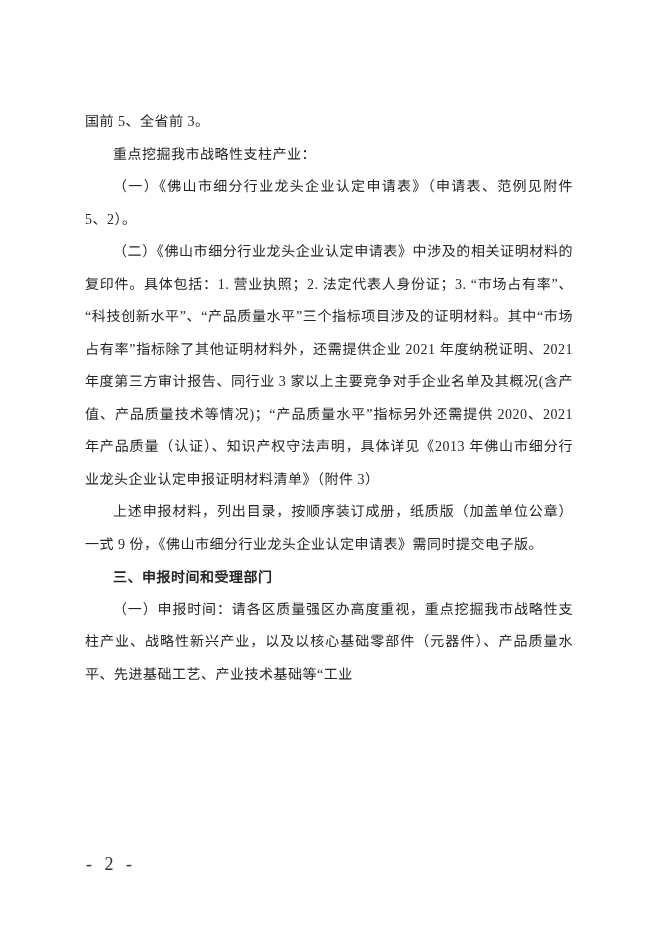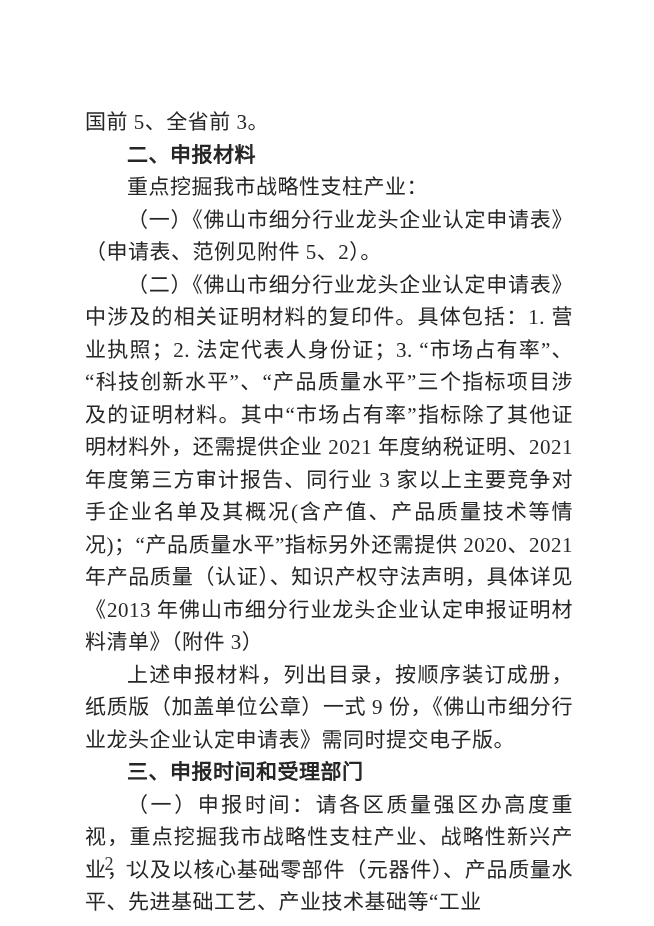--- a/index.html
+++ b/index.html
@@ -16,21 +16,21 @@
     overflow: hidden;
     box-sizing: border-box;
     color: #262626;
   }
   .content {
     position: absolute;
     top: 106px;
     left: 85px;
     width: 488px;
     font-family: "Liberation Serif", "DejaVu Serif", serif;
-    font-size: 21px;
+    font-size: 14px;
     line-height: 32.5px;
     text-align: justify;
     letter-spacing: 0.5px;
   }
   .content p {
     margin: 0;
     padding: 0;
   }
   .para {
     text-indent: 2em;
@@ -52,21 +52,20 @@
     letter-spacing: 4px;
     color: #333333;
   }
 </style>
 </head>
 <body>
 
 <div class="page">
   <div class="content">
     <p class="para-continued">国前 5、全省前 3。</p>
-    <p class="heading">二、申报材料</p>
     <p class="para">重点挖掘我市战略性支柱产业：</p>
     <p class="para">（一）《佛山市细分行业龙头企业认定申请表》（申请表、范例见附件 5、2）。</p>
     <p class="para">（二）《佛山市细分行业龙头企业认定申请表》中涉及的相关证明材料的复印件。具体包括：1. 营业执照；2. 法定代表人身份证；3. “市场占有率”、“科技创新水平”、“产品质量水平”三个指标项目涉及的证明材料。其中“市场占有率”指标除了其他证明材料外，还需提供企业 2021 年度纳税证明、2021 年度第三方审计报告、同行业 3 家以上主要竞争对手企业名单及其概况(含产值、产品质量技术等情况)；“产品质量水平”指标另外还需提供 2020、2021 年产品质量（认证）、知识产权守法声明，具体详见《2013 年佛山市细分行业龙头企业认定申报证明材料清单》（附件 3）</p>
     <p class="para">上述申报材料，列出目录，按顺序装订成册，纸质版（加盖单位公章）一式 9 份，《佛山市细分行业龙头企业认定申请表》需同时提交电子版。</p>
     <p class="heading">三、申报时间和受理部门</p>
     <p class="para">（一）申报时间：请各区质量强区办高度重视，重点挖掘我市战略性支柱产业、战略性新兴产业，以及以核心基础零部件（元器件）、产品质量水平、先进基础工艺、产业技术基础等“工业</p>
   </div>
 
   <div class="page-footer">- 2 -</div>
 </div>

